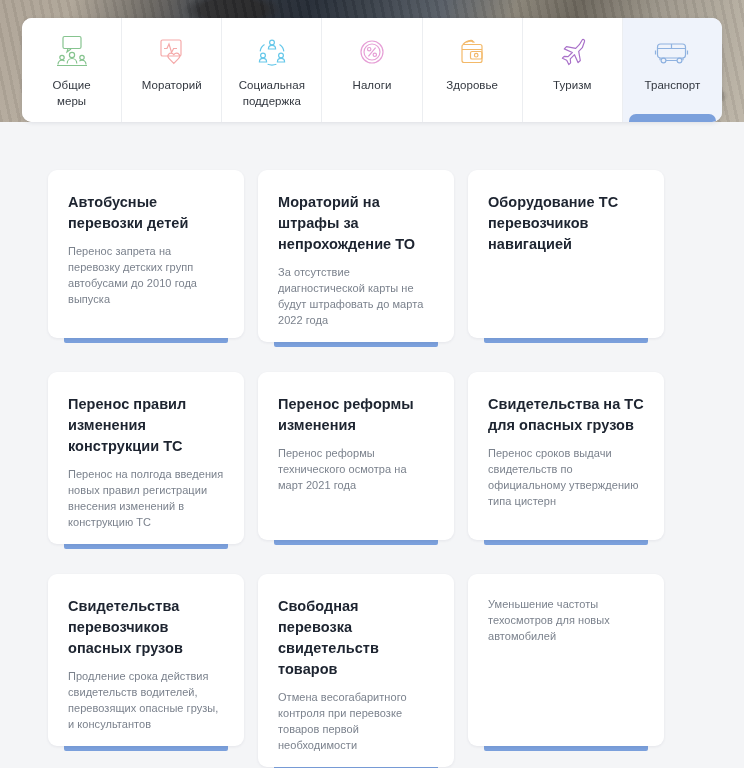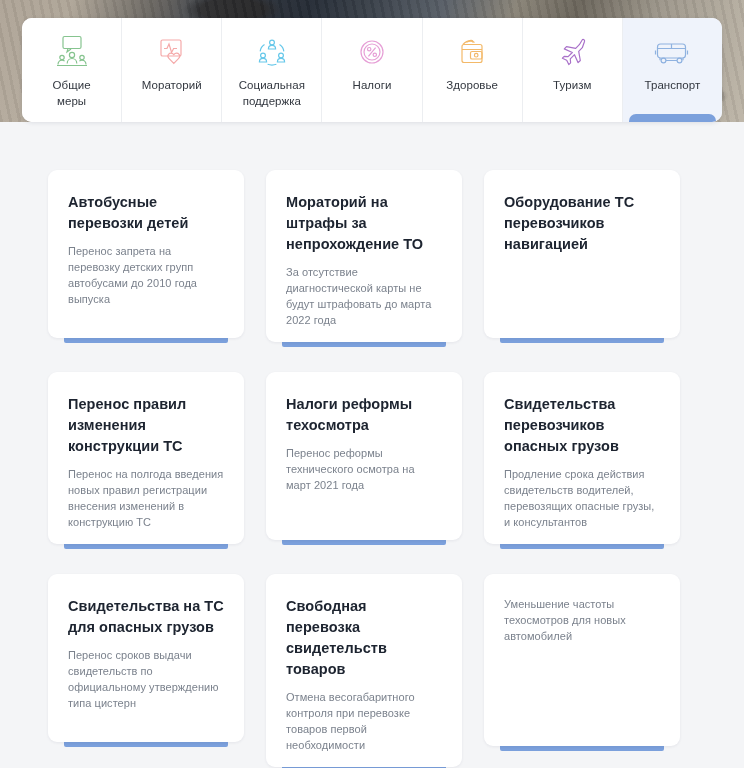--- a/index.html
+++ b/index.html
@@ -106,21 +106,21 @@
   .tab.active .tab-underline { display: block; }
 
   
   #grid {
     position: absolute;
     top: 170px;
     left: 48px;
     width: 648px;
     display: grid;
     grid-template-columns: repeat(3, 196px);
-    gap: 30px 22px;
+    gap: 30px 14px;
   }
   .card {
     position: relative;
     background: #ffffff;
     border-radius: 9px;
     padding: 22px 20px 14px 20px;
     box-shadow: 0 1px 3px rgba(25,35,65,0.07);
     cursor: pointer;
   }
   .row1 .card { min-height: 168px; }
@@ -301,42 +301,42 @@
   <div class="cardwrap row2">
     <div class="card">
       <div class="card-title">Перенос правил изменения конструкции ТС</div>
       <div class="card-desc">Перенос на полгода введения новых правил регистрации внесения изменений в конструкцию ТС</div>
       <div class="card-bar"></div>
     </div>
   </div>
 
   <div class="cardwrap row2">
     <div class="card">
-      <div class="card-title">Налоги реформы техосмотра</div>
+      <div class="card-title">Перенос реформы изменения</div>
       <div class="card-desc">Перенос реформы технического осмотра на март 2021 года</div>
+      <div class="card-bar"></div>
+    </div>
+  </div>
+
+  <div class="cardwrap row2">
+    <div class="card">
+      <div class="card-title">Свидетельства на ТС для опасных грузов</div>
+      <div class="card-desc">Перенос сроков выдачи свидетельств по официальному утверждению типа цистерн</div>
       <div class="card-bar"></div>
     </div>
   </div>
 
   <div class="cardwrap row3">
     <div class="card">
       <div class="card-title">Свидетельства перевозчиков опасных грузов</div>
       <div class="card-desc">Продление срока действия свидетельств водителей, перевозящих опасные грузы, и консультантов</div>
       <div class="card-bar"></div>
     </div>
   </div>
 
-  <div class="cardwrap row2">
-    <div class="card">
-      <div class="card-title">Свидетельства на ТС для опасных грузов</div>
-      <div class="card-desc">Перенос сроков выдачи свидетельств по официальному утверждению типа цистерн</div>
-      <div class="card-bar"></div>
-    </div>
-  </div>
-
   <div class="cardwrap row3">
     <div class="card">
       <div class="card-title">Свободная перевозка свидетельств товаров</div>
       <div class="card-desc">Отмена весогабаритного контроля при перевозке товаров первой необходимости</div>
       <div class="card-bar"></div>
     </div>
   </div>
 
   <div class="cardwrap row3">
     <div class="card">

